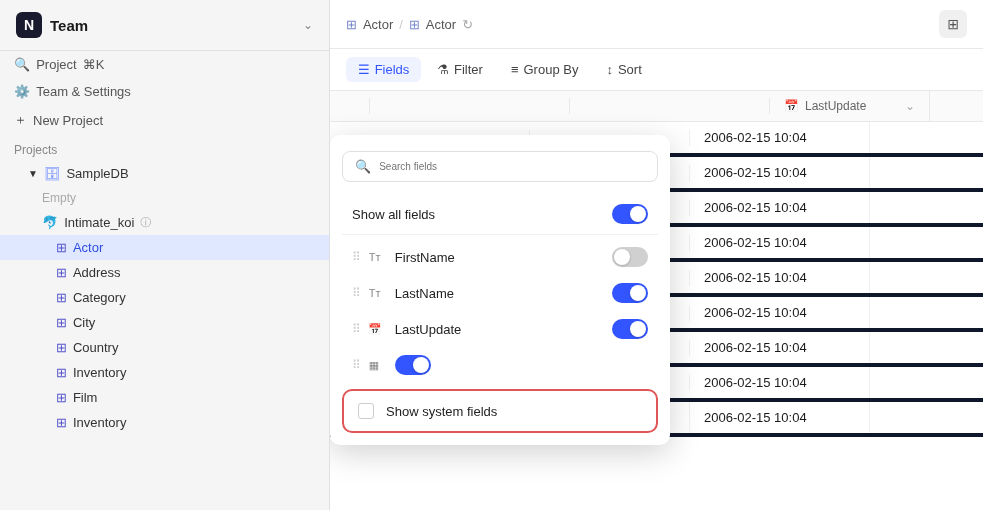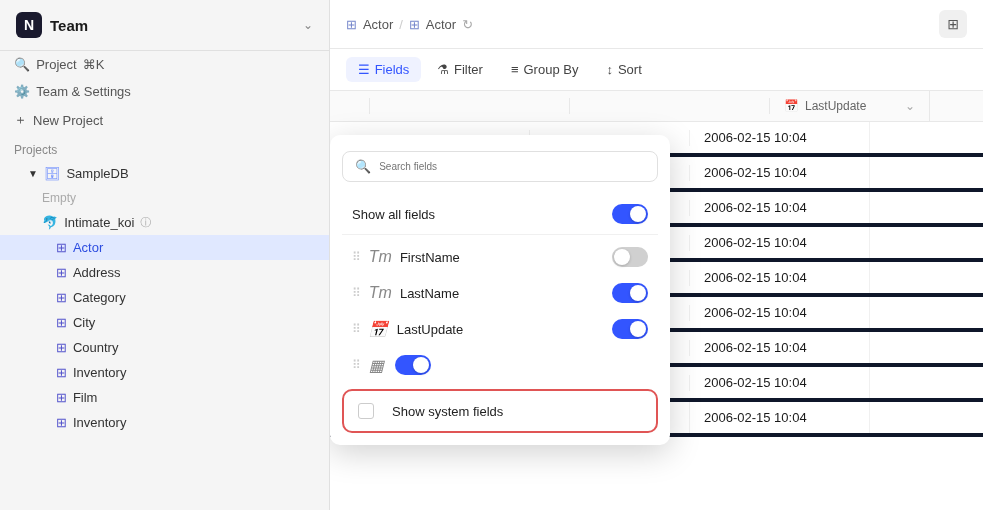--- a/index.html
+++ b/index.html
@@ -41,33 +41,33 @@
     .row-num { width: 40px; text-align: right; color: #aaa; font-size: 12px; padding: 0 8px; }
     .cell { padding: 8px 14px; min-width: 160px; font-size: 13px; color: #1a1a1a; border-right: 1px solid #f0f0f0; }
     .cell.blue { color: #3355cc; }
 
     
     .fields-dropdown { position: absolute; top: 44px; left: 0; width: 340px; background: #fff; border-radius: 10px; box-shadow: 0 8px 32px rgba(0,0,0,0.18); z-index: 100; padding: 16px 12px 12px; }
     .search-input-wrap { display: flex; align-items: center; gap: 8px; border: 1px solid #e0e0e0; border-radius: 8px; padding: 7px 12px; margin-bottom: 12px; }
     .search-input-wrap input { border: none; outline: none; font-size: 10px; flex: 1; background: transparent; }
     .field-row { display: flex; align-items: center; padding: 8px 10px; border-radius: 6px; gap: 8px; }
     .field-row .drag-handle { color: #ccc; font-size: 12px; cursor: grab; }
-    .field-row .field-icon { color: #888; font-size: 16px; min-width: 18px; font-style: italic; }
+    .field-row .field-icon { color: #888; font-size: 11px; min-width: 18px; }
     .field-row .field-name { flex: 1; font-size: 13px; color: #222; }
 
     
     .toggle { width: 36px; height: 20px; border-radius: 10px; position: relative; cursor: pointer; transition: background 0.2s; flex-shrink: 0; }
     .toggle.on { background: #3355ff; }
     .toggle.off { background: #d0d0d0; }
     .toggle::after { content: ''; position: absolute; width: 16px; height: 16px; background: #fff; border-radius: 50%; top: 2px; transition: left 0.2s; box-shadow: 0 1px 3px rgba(0,0,0,0.2); }
     .toggle.on::after { left: 18px; }
     .toggle.off::after { left: 2px; }
 
     
-    .system-fields-row { display: flex; align-items: center; gap: 18px; margin-top: 6px; padding: 12px 14px; border: 2px solid #e05555; border-radius: 10px; cursor: pointer; }
+    .system-fields-row { display: flex; align-items: center; gap: 12px; margin-top: 6px; padding: 12px 14px; border: 2px solid #e05555; border-radius: 10px; cursor: pointer; }
     .system-fields-row .checkbox { width: 16px; height: 16px; border: 1px solid #ccc; border-radius: 3px; background: #fff; flex-shrink: 0; }
     .system-fields-row .label { font-size: 13px; color: #222; }
 
     .show-all-row { display: flex; align-items: center; justify-content: space-between; padding: 10px 10px; border-bottom: 1px solid #f0f0f0; margin-bottom: 4px; }
     .show-all-label { font-size: 13px; color: #222; font-weight: 500; }
   </style>
 </head>
 <body>
 
 <div class="sidebar">

